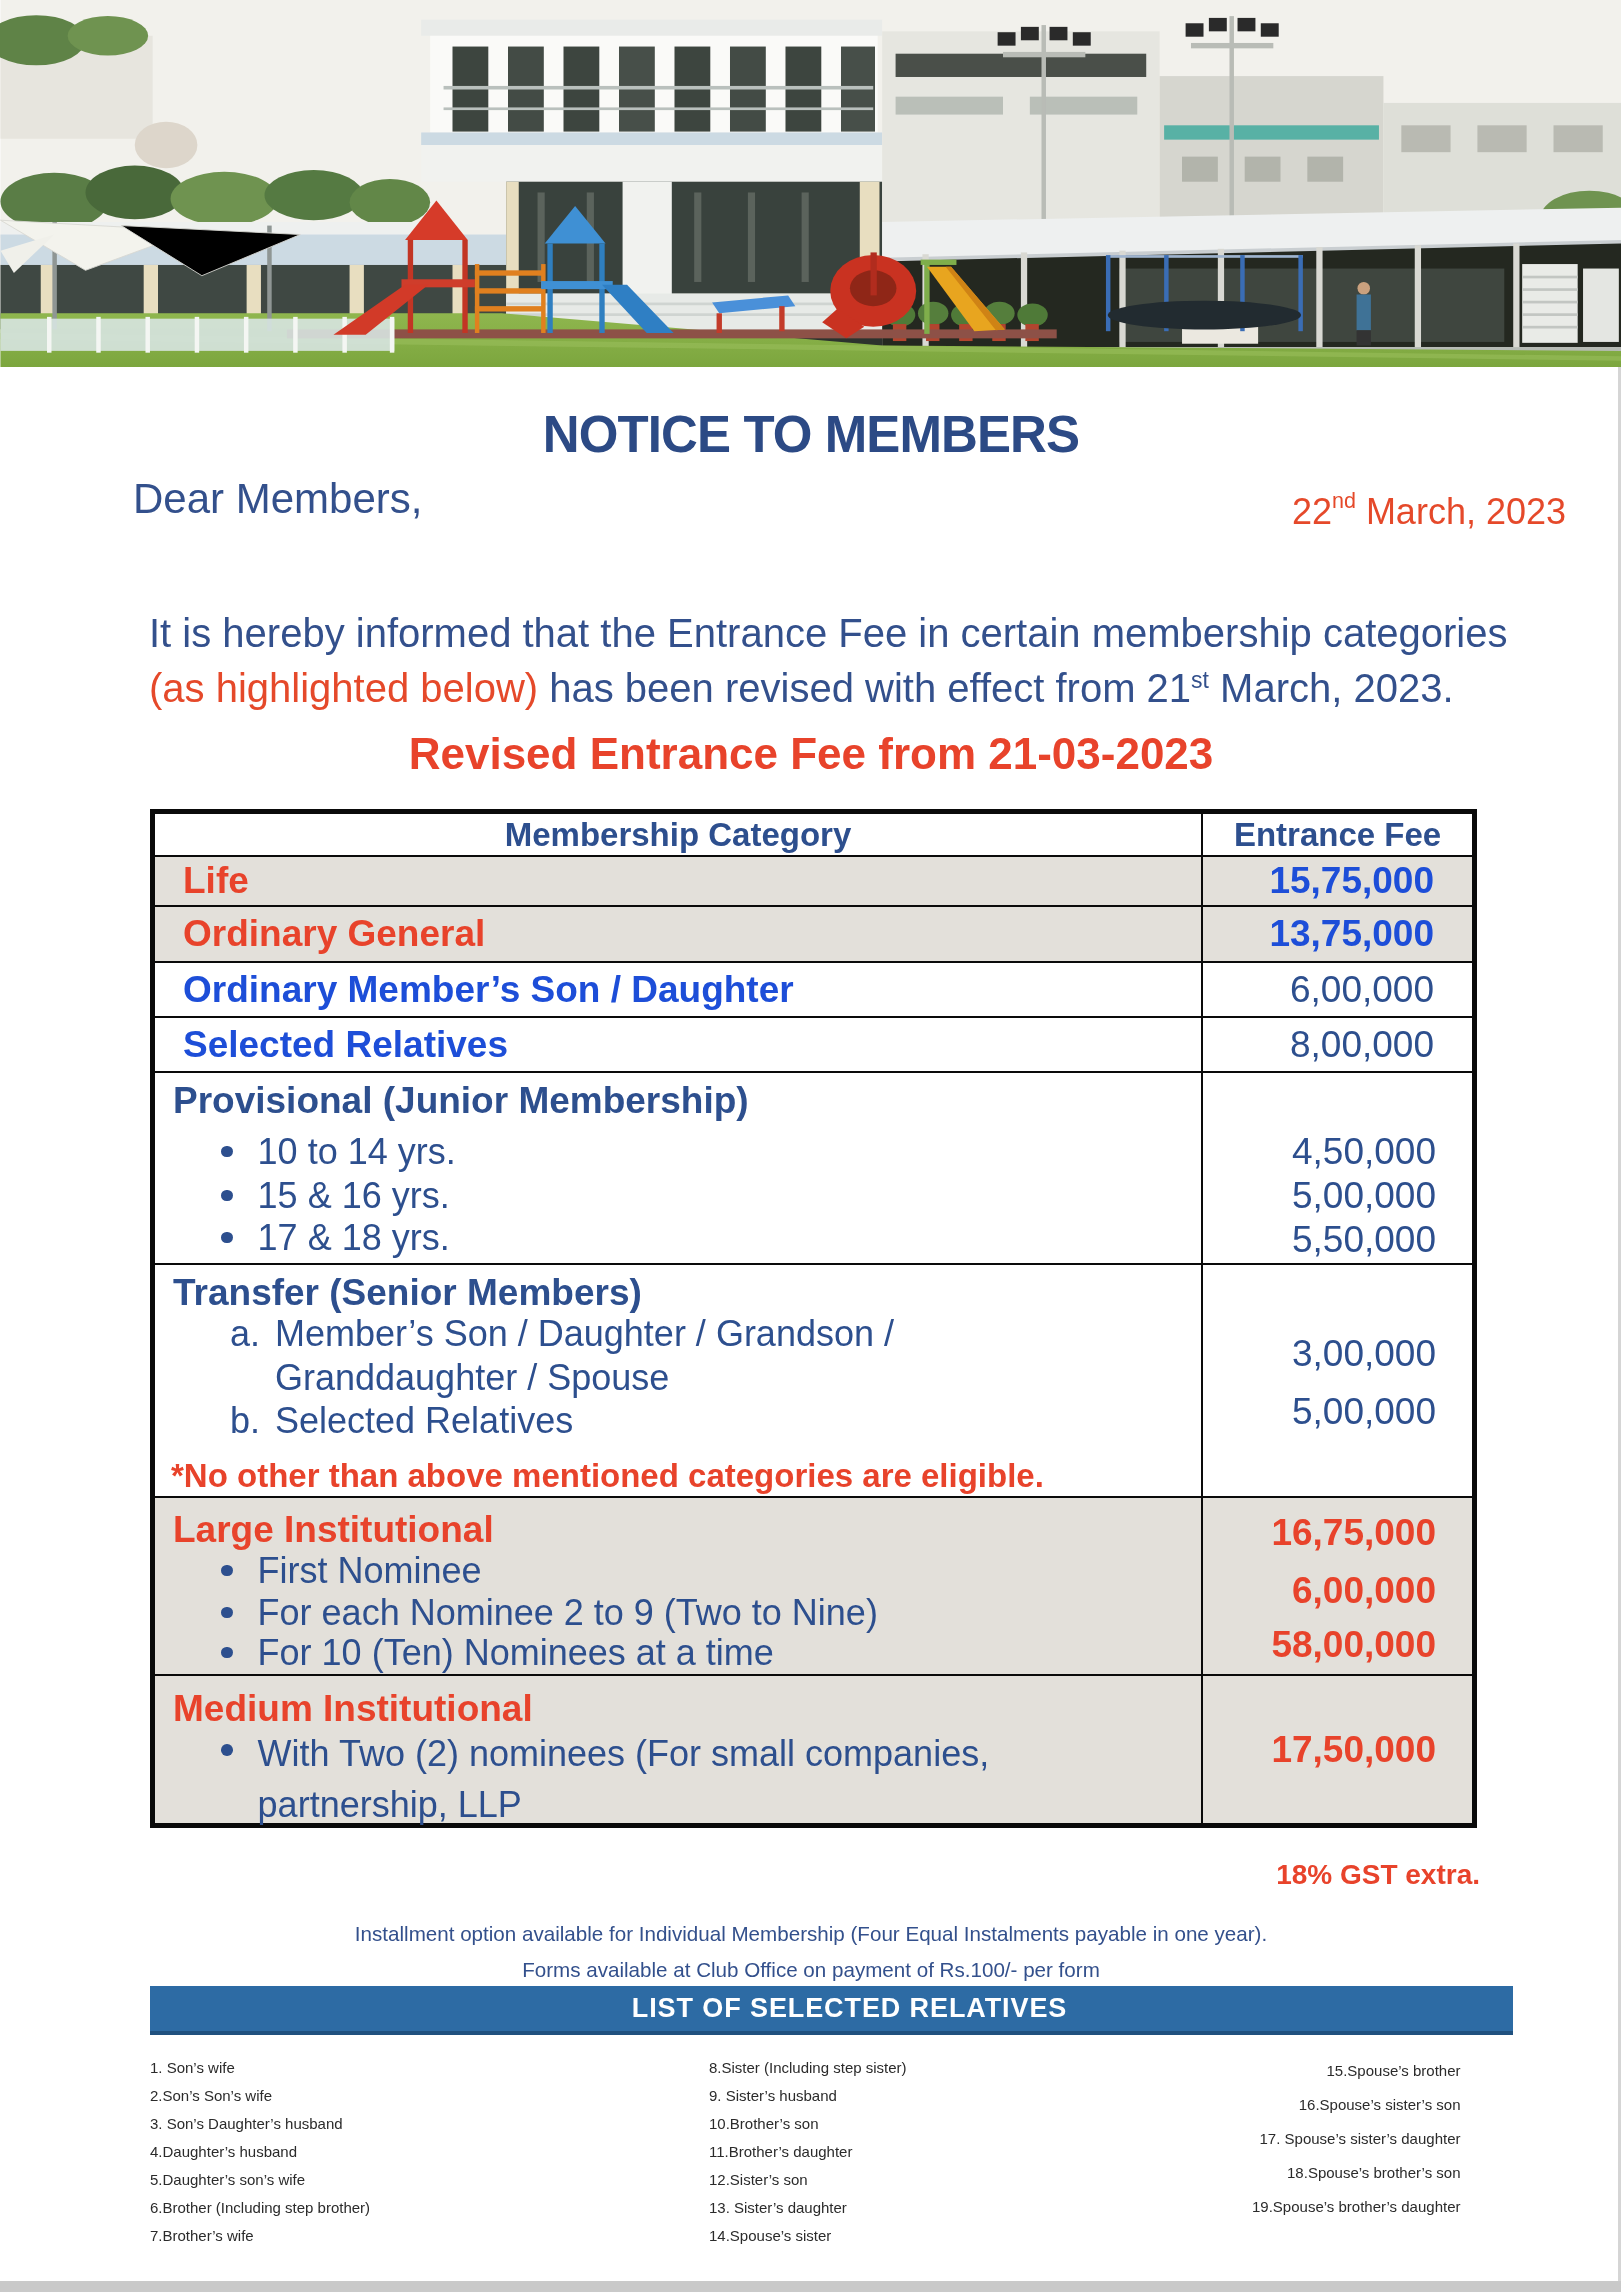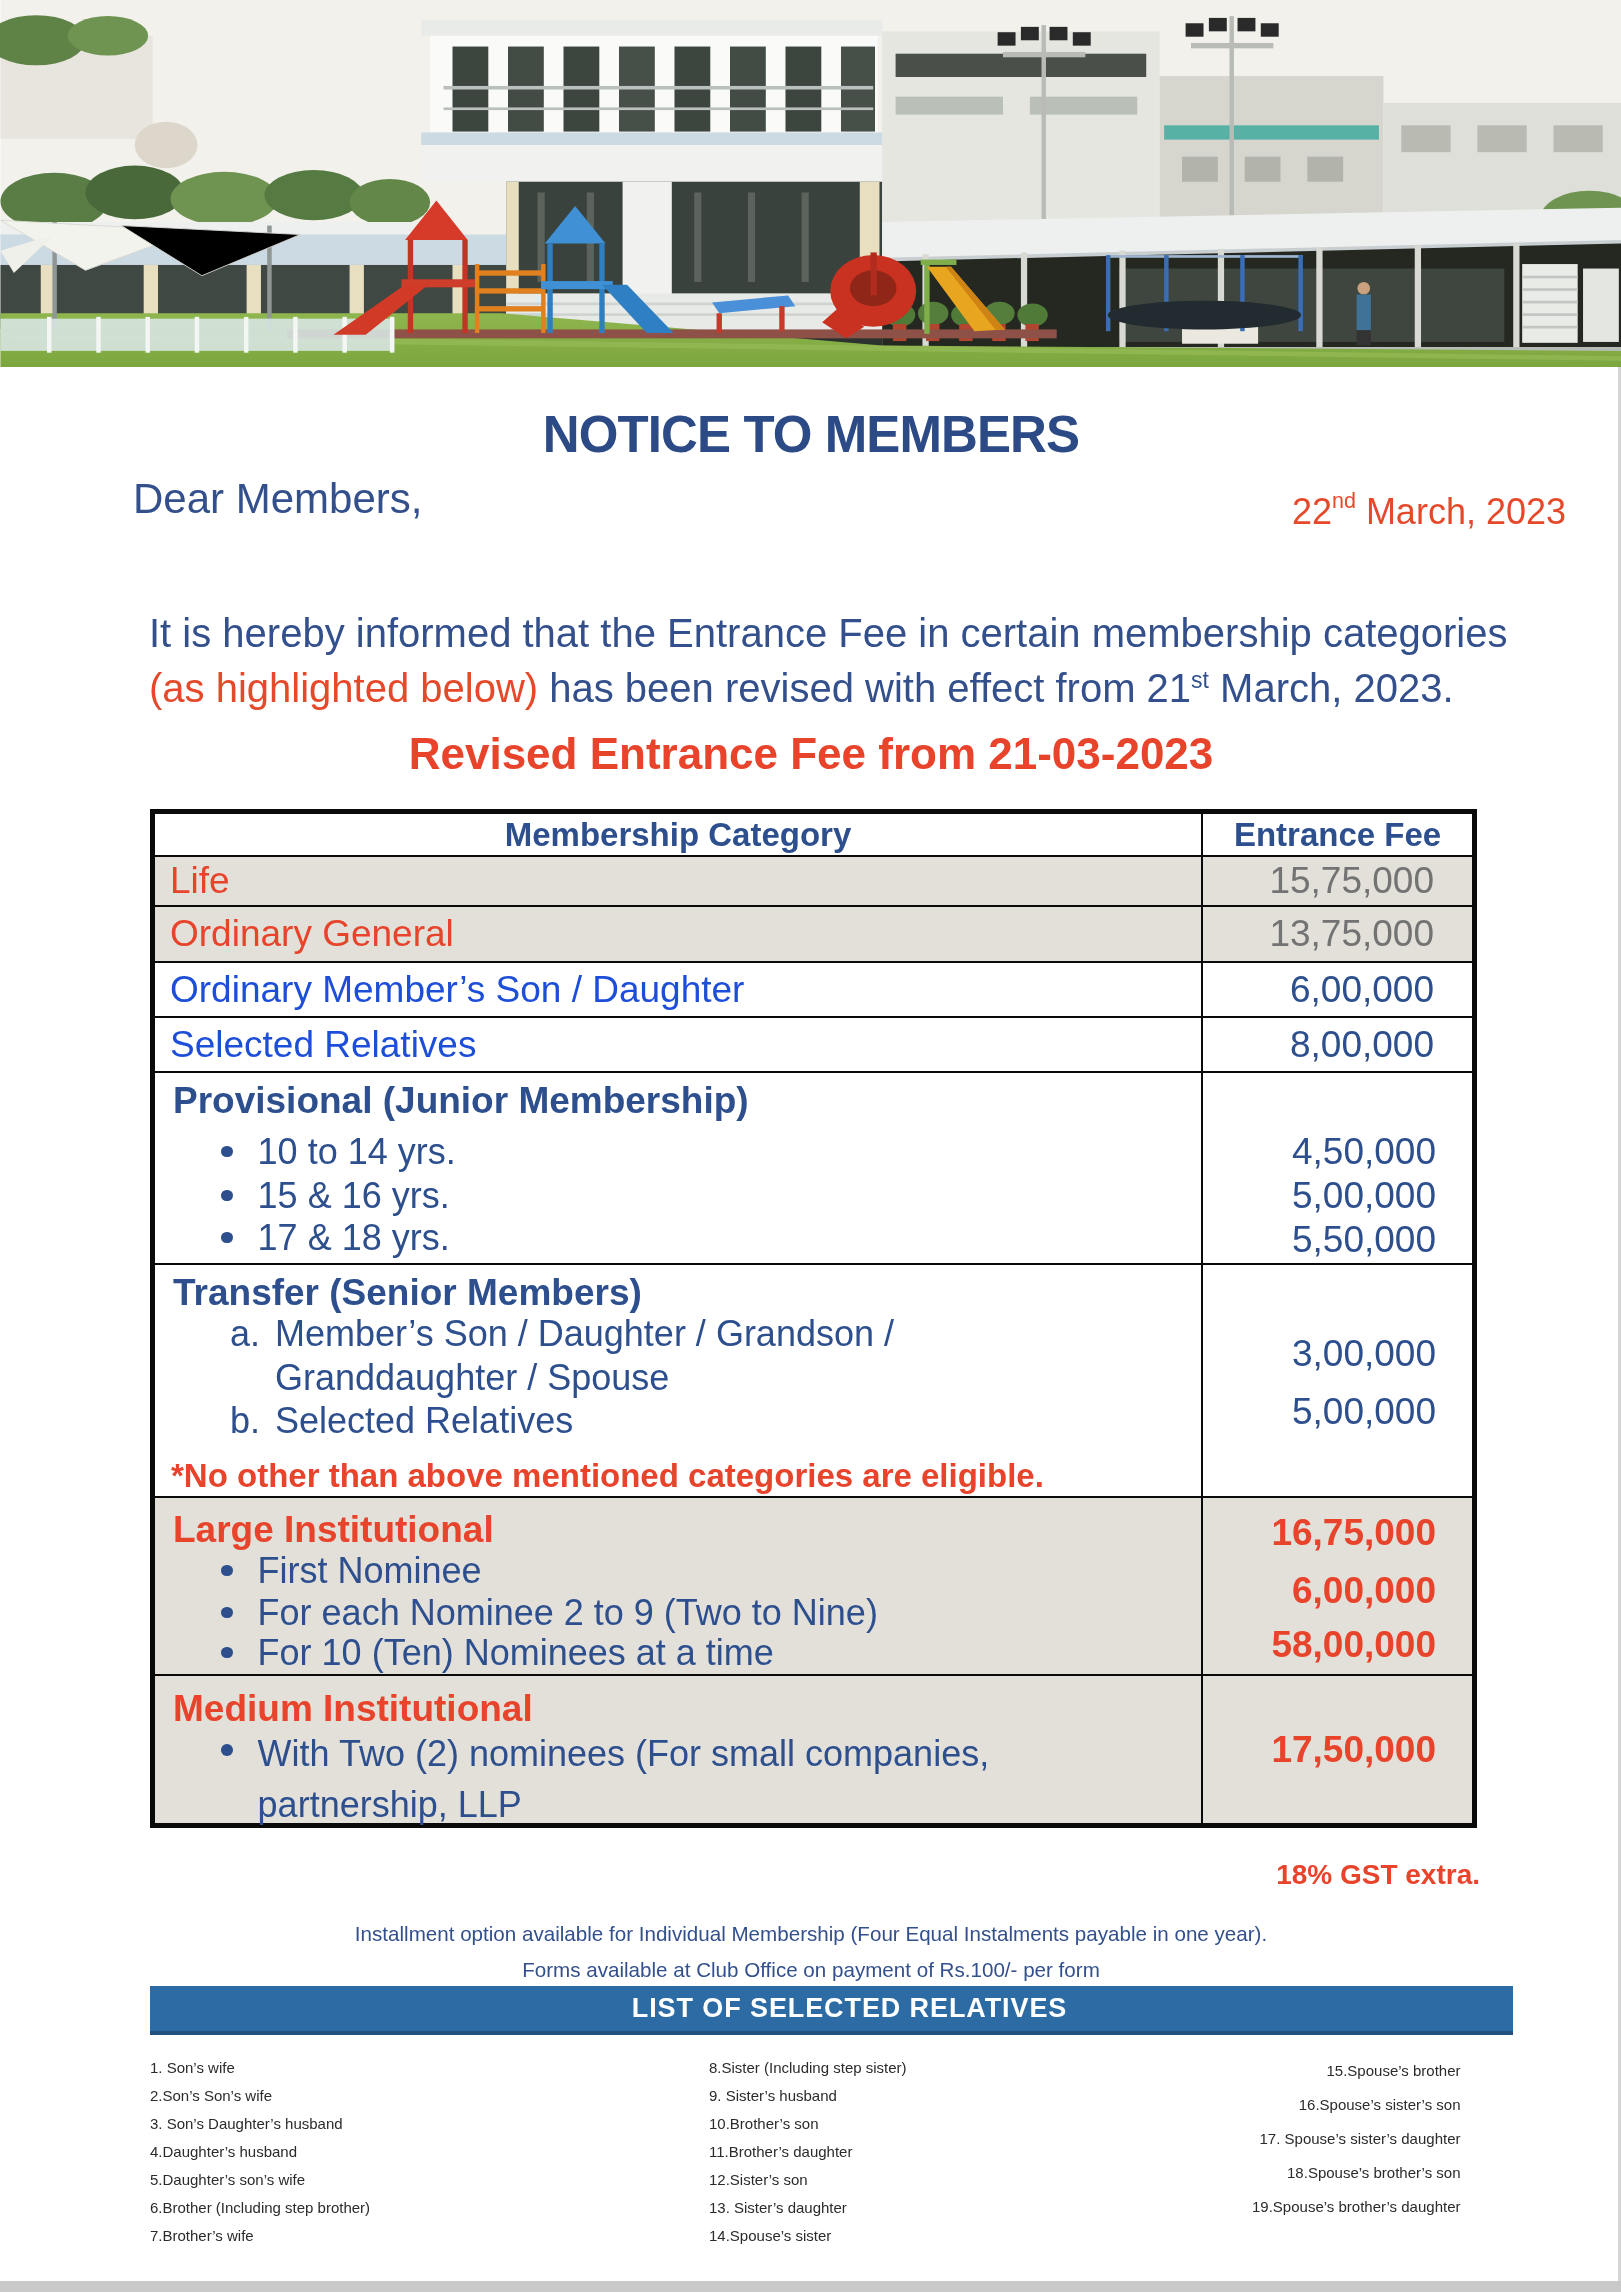--- a/index.html
+++ b/index.html
@@ -25,26 +25,26 @@
              border:5.4px solid #0a0a0a;box-sizing:border-box;background:#fff;}
   .t-row{display:flex;border-top:2.7px solid #0a0a0a;box-sizing:border-box;}
   .t-row:first-child{border-top:none;}
   .cat{flex:1;position:relative;box-sizing:border-box;border-right:2.7px solid #0a0a0a;}
   .feecell{width:269px;position:relative;box-sizing:border-box;flex:none;}
   .hl{background:#e3e0da;}
   .h-head{height:41px;} .h-r0{height:50px;} .h-r1{height:56px;} .h-r2{height:55px;}
   .h-r3{height:55px;} .h-r4{height:192px;} .h-r5{height:233px;} .h-r6{height:178px;} .h-r7{height:149px;}
   .head .cat,.head .feecell{display:flex;align-items:center;justify-content:center;
         font-weight:bold;font-size:33px;color:#2d4f8e;}
-  .simple .cat{display:flex;align-items:center;padding-left:15px;
-        font-weight:normal;font-size:37px;}
+  .simple .cat{display:flex;align-items:center;padding-left:28px;
+        font-weight:bold;font-size:37px;}
   .simple .feecell{display:flex;align-items:center;justify-content:flex-end;
         padding-right:38px;font-size:37px;}
   .blue-row .cat{color:#1d4ed8;} .blue-row .feecell{color:#2d4f8e;font-weight:normal;}
-  .red-row .cat{color:#e8432b;} .red-row .feecell{color:#737373;font-weight:normal;}
+  .red-row .cat{color:#e8432b;} .red-row .feecell{color:#1d4ed8;font-weight:bold;}
   .g-title{position:absolute;left:18px;font-weight:bold;font-size:37px;color:#2d4f8e;white-space:nowrap;}
   .g-title.red{color:#e8432b;}
   .b-line{position:absolute;left:66px;display:flex;align-items:center;height:43px;
           font-size:36px;color:#2d4f8e;white-space:nowrap;}
   .dot{width:11.6px;height:11.6px;border-radius:50%;background:#2d4f8e;margin-right:25px;flex:none;}
   .b-wrap{position:absolute;left:66px;display:flex;font-size:36px;line-height:51px;color:#2d4f8e;}
   .b-wrap .dot{margin-top:16px;}
   .l-line{position:absolute;left:75px;display:flex;font-size:36px;line-height:44px;color:#2d4f8e;}
   .pfx{width:45px;flex:none;}
   .t-note{position:absolute;left:16px;font-size:33px;font-weight:bold;color:#e8432b;white-space:nowrap;}

